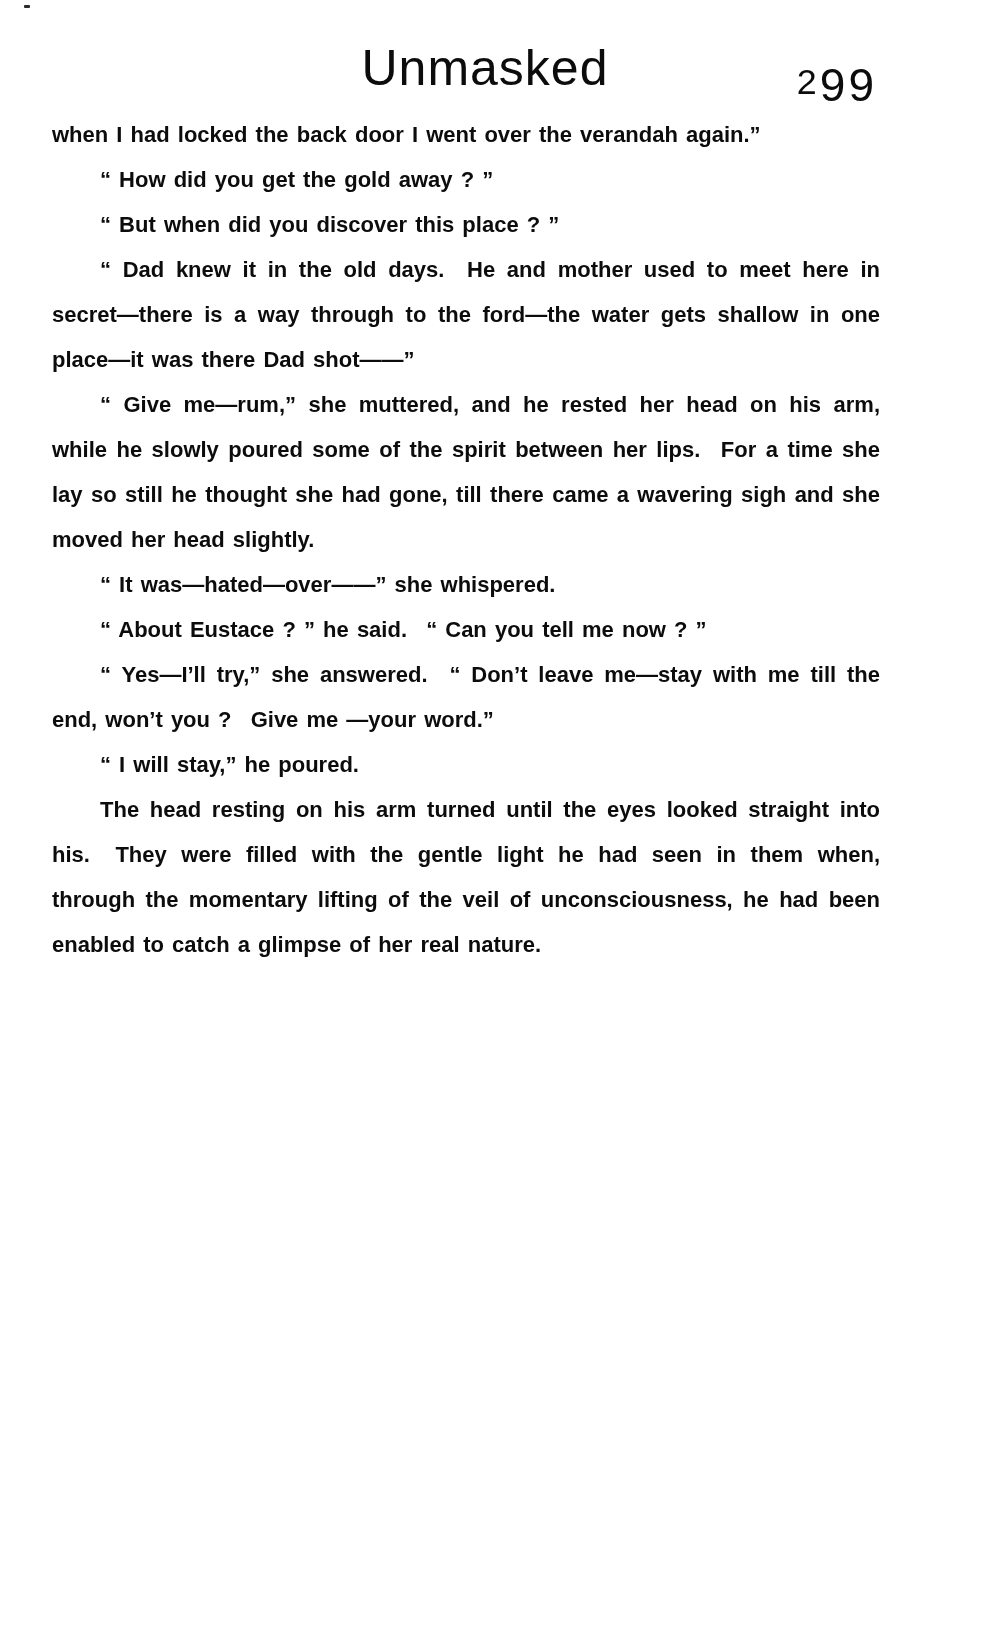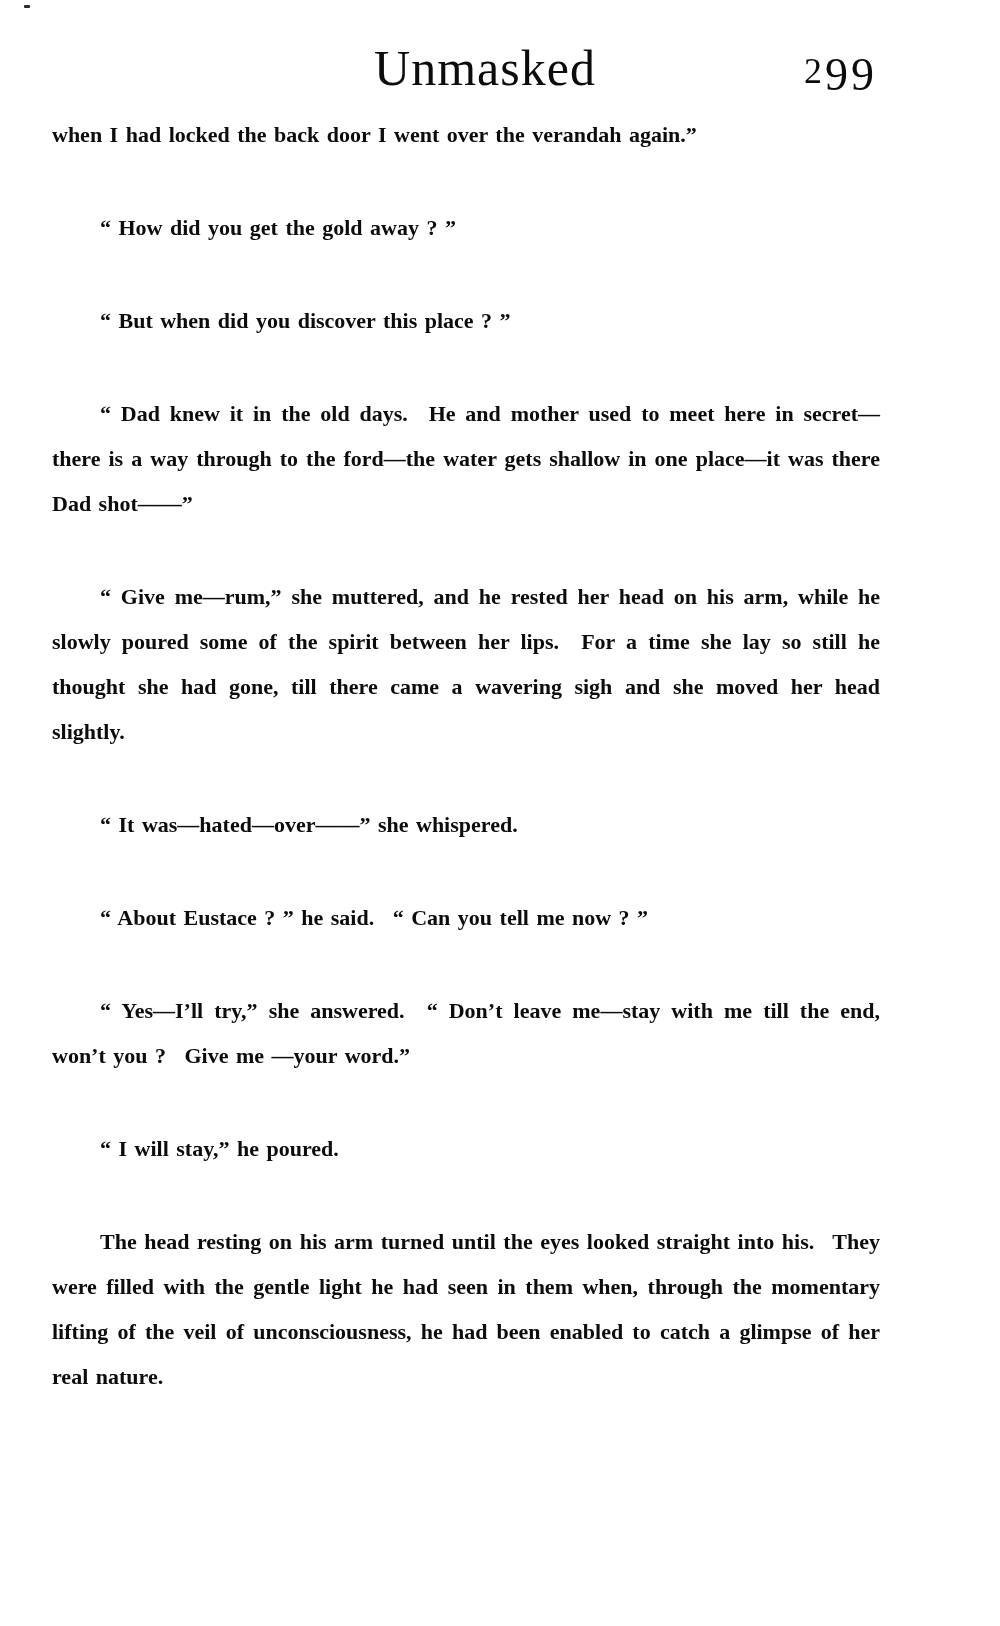--- a/index.html
+++ b/index.html
@@ -1,54 +1,54 @@
 <!DOCTYPE html>
 <html><head>
 <meta charset="utf-8">
 <style>
   html,body{margin:0;padding:0;background:#ffffff;}
   .page{
     position:relative;
     width:1000px;height:1404px;
     background:#ffffff;
-    font-family:Liberation Serif, serif;
+    font-family:Liberation Sans, sans-serif;
     color:#0c0c0c;
     overflow:hidden;
     border-radius:29px;
   }
   
   .speck{
     position:absolute;left:24px;top:5px;
     width:6px;height:3px;background:#2b2b2b;border-radius:1px;
   }
   .hdr{position:absolute;top:38px;left:0;width:100%;height:74px;}
   .title{
     position:absolute;left:50%;top:0;
     transform:translateX(calc(-50% - 15px));
     font-size:50px;line-height:60px;font-weight:400;
     letter-spacing:1px;white-space:nowrap;
   }
   .pagenum{
-    position:absolute;right:123px;top:2px;
+    position:absolute;right:123px;top:12px;
     font-size:46px;line-height:56px;font-weight:400;
     letter-spacing:3px;
   }
   
   .pagenum .dsc{position:relative;top:0.15em;}
   .pagenum .osf2{font-size:0.78em;}
   .content{
     position:absolute;left:52px;top:112px;width:828px;
     font-size:22px;line-height:45px;font-weight:700;
   }
   .para{
     margin:0;
     text-align:justify;
     word-spacing:2px;
   }
-  .para.indent{text-indent:48px;margin-top:48px;}
+  .para.indent{text-indent:48px;}
   
   .faded{
     position:absolute;left:155px;top:1494px;
     color:#9a9a9a;font-size:24px;font-weight:700;
     letter-spacing:6px;word-spacing:30px;
     white-space:nowrap;
   }
 </style>
 </head>
 <body>

